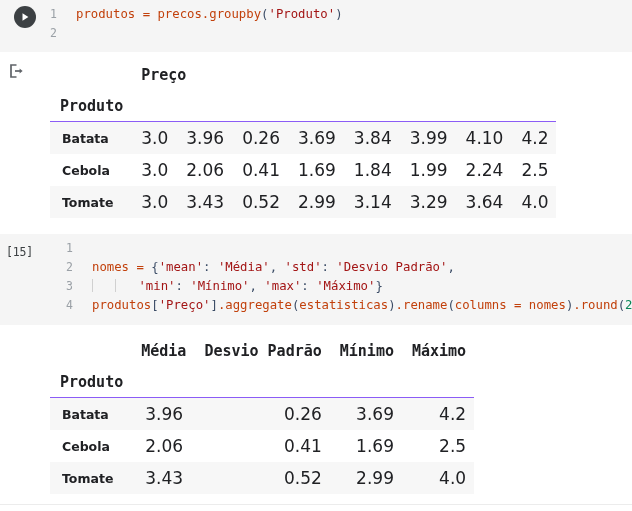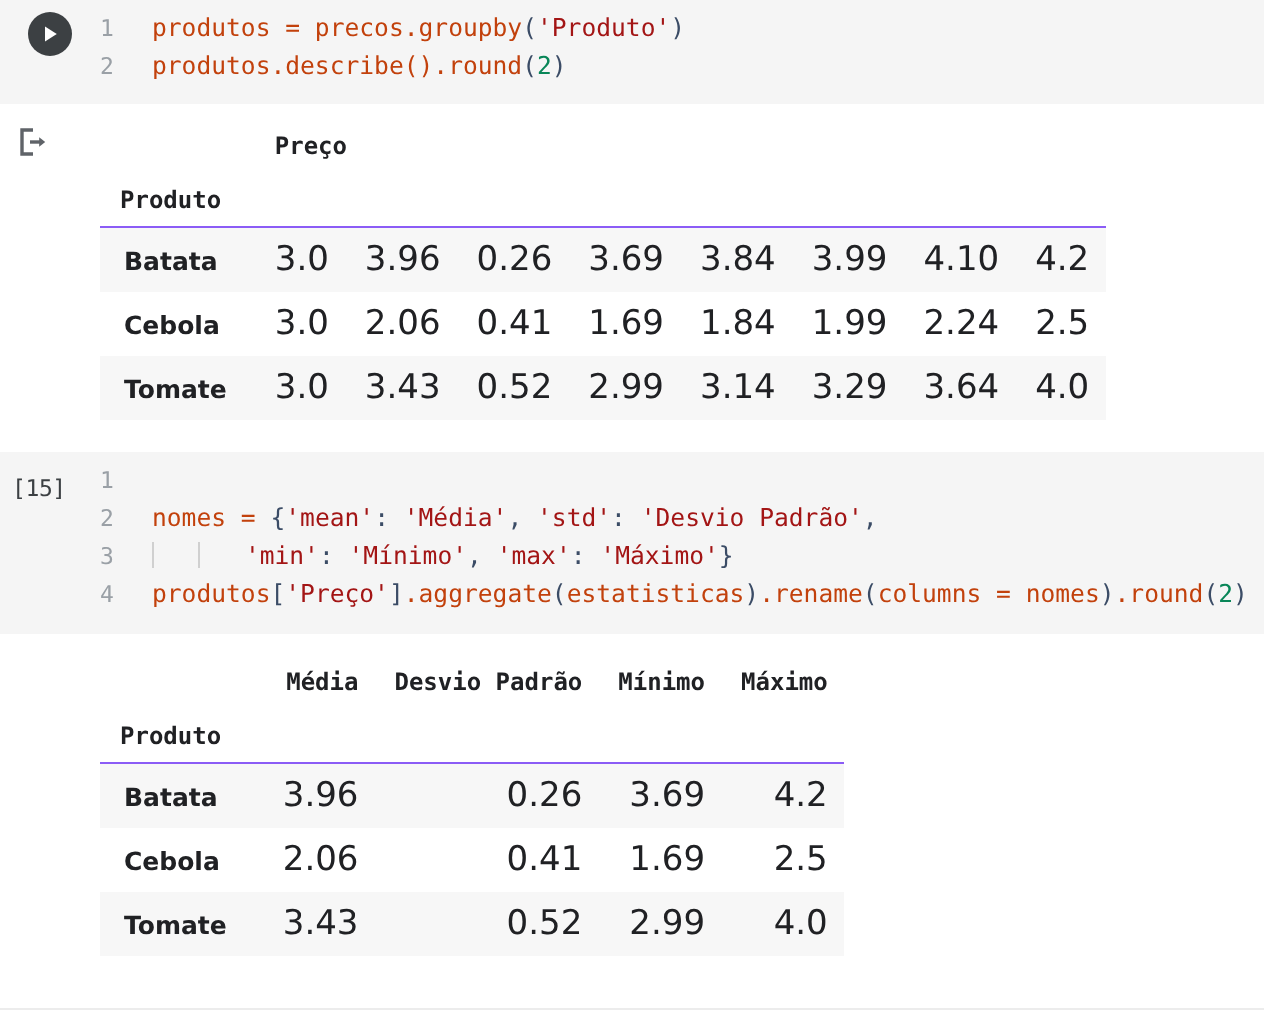--- a/index.html
+++ b/index.html
@@ -123,21 +123,21 @@
     font-family: "DejaVu Sans", sans-serif;
     font-size: 12px;
     color: #202124;
   }
   table.df th, table.df td {
     padding: 0;
     border: none;
   }
   table.df thead th {
     font-family: "DejaVu Sans Mono", monospace;
-    font-size: 12px;
+    font-size: 15px;
     font-weight: bold;
     color: #202124;
     text-align: right;
     padding: 5px 8px 5px 10px;
     white-space: nowrap;
   }
   table.df thead th.corner {
     text-align: left;
   }
   table.df thead tr.idxname th {
@@ -187,21 +187,20 @@
   </div>
   <div class="code-body">
 
     <div class="code-line">
       <span class="ln">1</span>
       <span class="src"><span class="t-plain">produtos = precos.groupby</span><span class="t-punc">(</span><span class="t-str">'Produto'</span><span class="t-punc">)</span></span>
     </div>
 
     <div class="code-line">
       <span class="ln">2</span>
-      <span class="src"><span class="t-plain">produtos.describe().round</span><span class="t-punc">(</span><span class="t-num">2</span><span class="t-punc">)</span></span>
     </div>
 
   </div>
 </div>
 
 <div class="output-area" style="padding-top:9px;">
   <div class="output-gutter">
     <svg width="16" height="16" viewBox="0 0 16 16">
       <path d="M8.5 2 H3 V14 H8.5" fill="none" stroke="#5f6368" stroke-width="1.7"></path>
       <path d="M7 8 H12.5" fill="none" stroke="#5f6368" stroke-width="1.7"></path>
@@ -252,21 +251,21 @@
           <td>3.14</td>
           <td>3.29</td>
           <td>3.64</td>
           <td>4.0</td>
         </tr>
       </tbody>
     </table>
   </div>
 </div>
 
-<div class="code-cell" style="margin-top:16px; padding-bottom:3px;">
+<div class="code-cell" style="margin-top:16px; padding-bottom:3px;gap:16px;">
   <div class="cell-gutter" style="justify-content:flex-start; padding-left:6px;">
     <span class="exec-count">[15]</span>
   </div>
   <div class="code-body">
 
     <div class="code-line">
       <span class="ln">1</span>
     </div>
 
     <div class="code-line">

